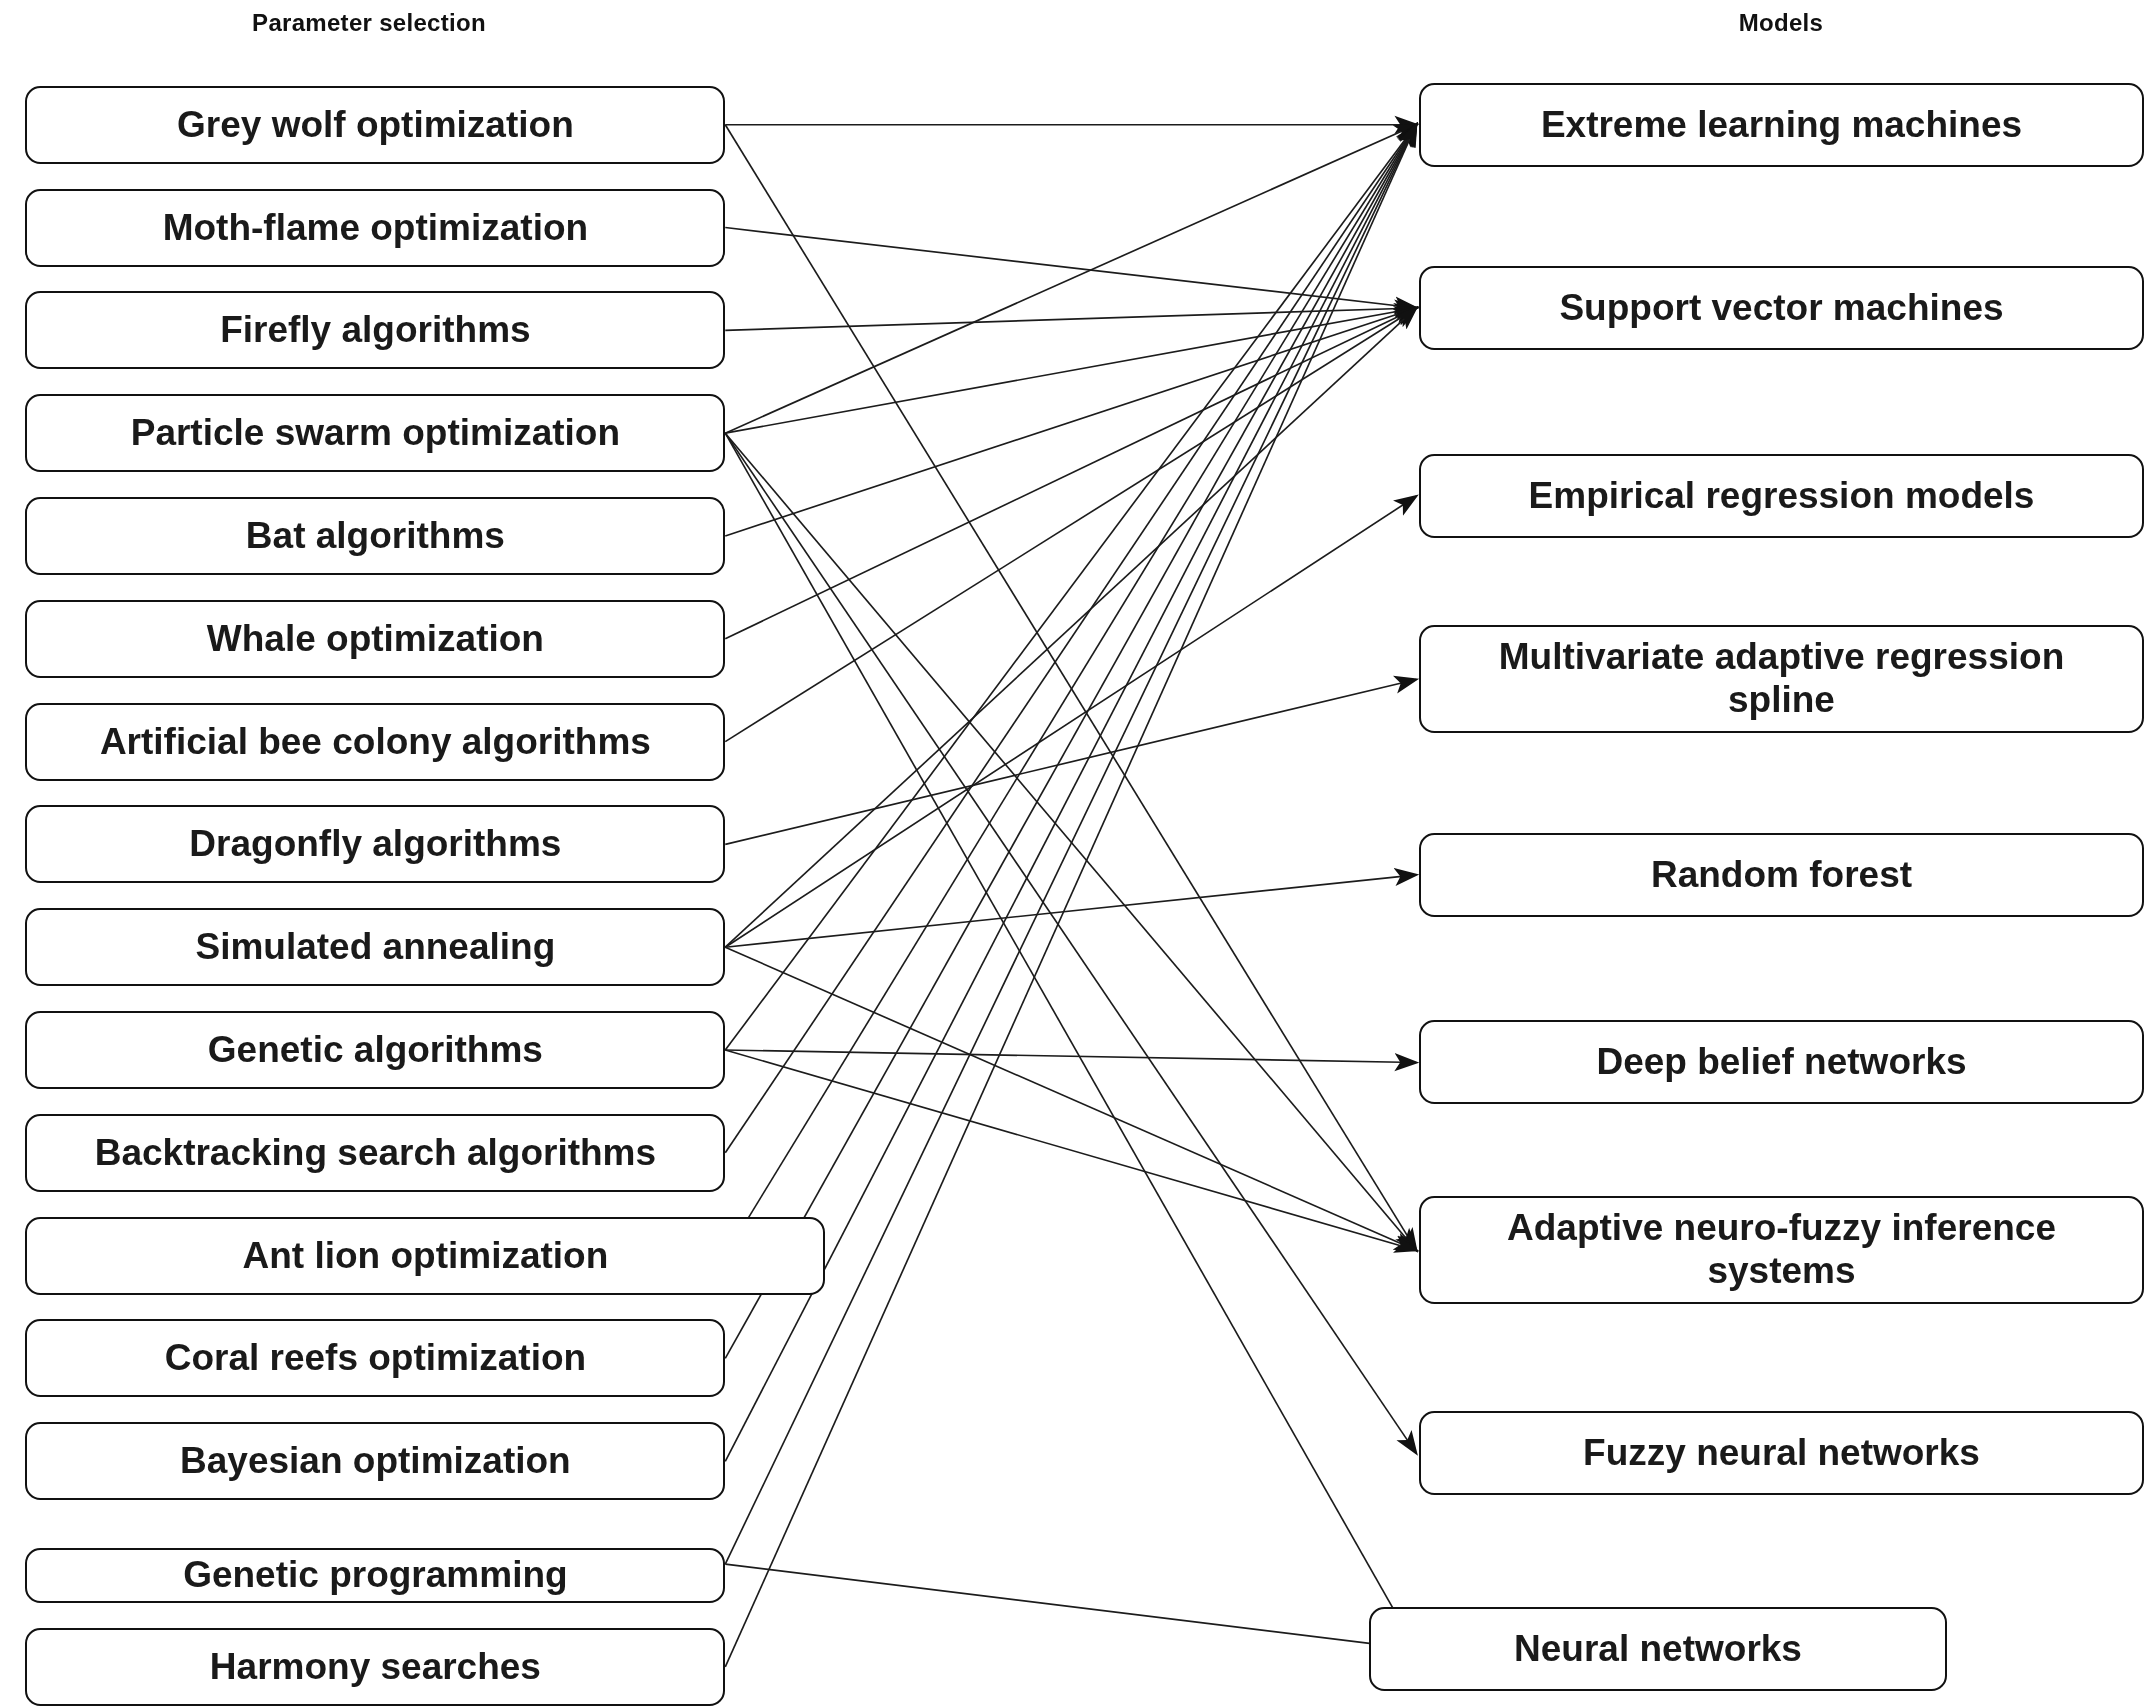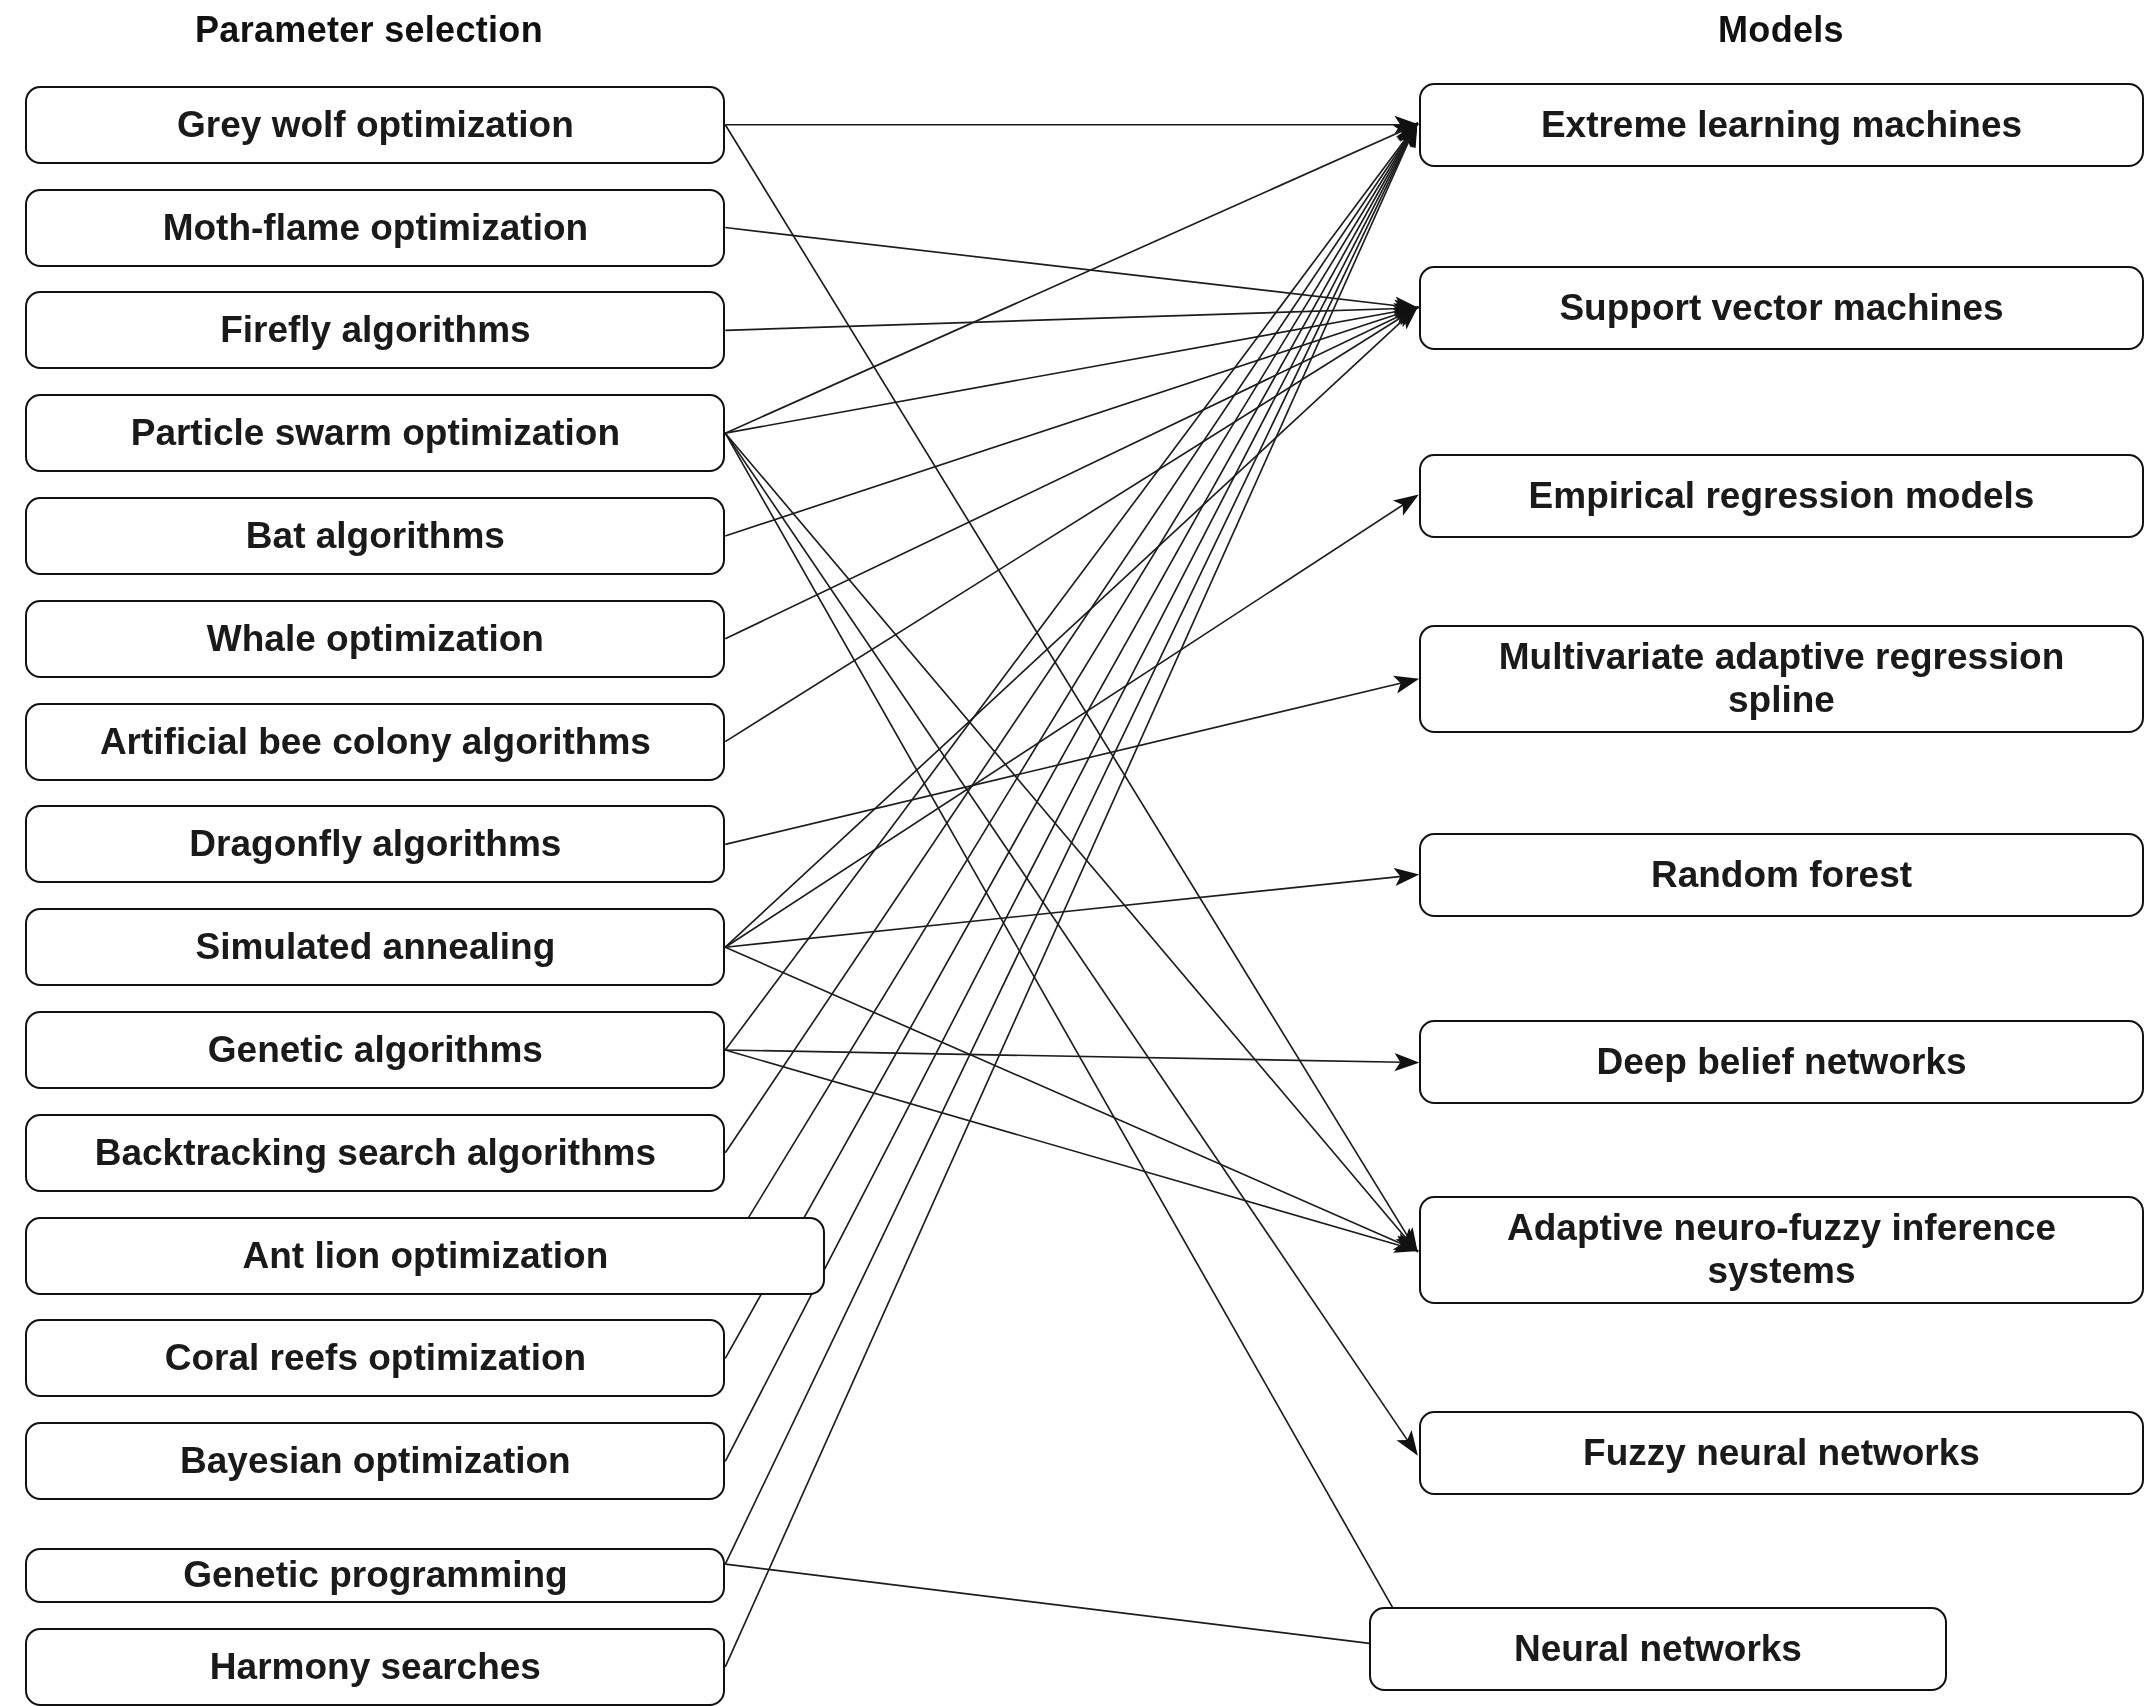--- a/index.html
+++ b/index.html
@@ -3,21 +3,21 @@
 <meta charset="utf-8">
 <style>
   html,body{margin:0;padding:0;background:#ffffff;}
   body{
     font-family:"Liberation Sans","DejaVu Sans",sans-serif;
     width:2151px;height:1707px;position:relative;overflow:hidden;
   }
   #stage{position:absolute;left:0;top:0;width:2151px;height:1707px;}
   #edge-layer{position:absolute;left:0;top:0;width:100%;height:100%;z-index:1;}
   .col-title{
-    position:absolute;z-index:3;font-weight:700;font-size:36px;color:#111;
+    position:absolute;z-index:3;font-weight:700;font-size:24px;color:#111;
     transform:translateX(-50%);white-space:nowrap;letter-spacing:0.3px;
   }
   .node{
     position:absolute;z-index:2;background:#ffffff;border:2.5px solid #111;
     border-radius:15.3px;display:flex;align-items:center;justify-content:center;
     text-align:center;font-size:37px;font-weight:600;color:#1a1a1a;
     box-sizing:border-box;line-height:1.15;padding:2.5px 9px;
   }
 </style>
 </head>

